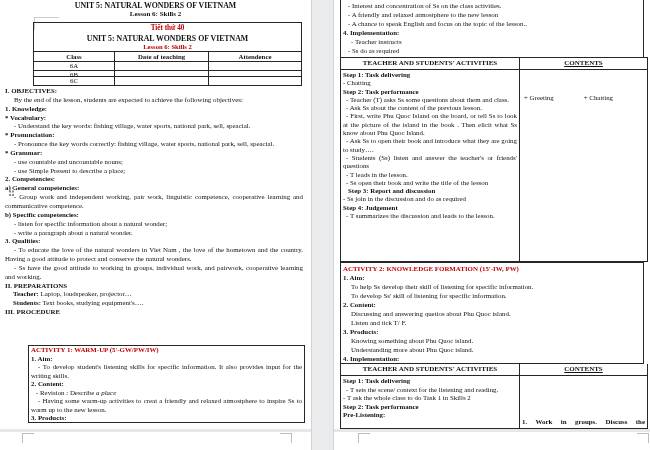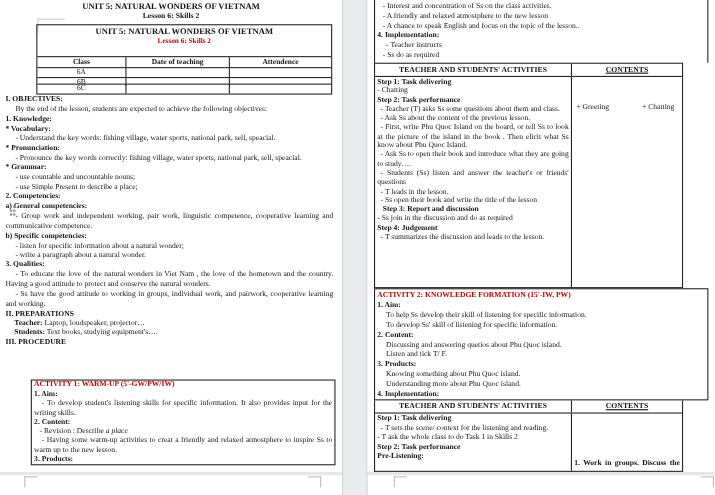--- a/index.html
+++ b/index.html
@@ -65,21 +65,21 @@
   .act1 { position:absolute; left:28px; top:345px; width:277px; height:78px; }
   .act1 .ln { line-height:8.55px; }
   .act1 .p { text-indent:7px; }
 
   
   .p2top { position:absolute; left:6px; top:0; width:304px; height:57px;
            border:none; border-left:1px solid var(--table-border,#262626);
            border-right:1px solid var(--table-border,#262626); padding:1px 2px; overflow:hidden; }
   .p2top .ln { line-height:9.1px; }
 
-  .dtable { position:absolute; left:6px; width:281px; border:1px solid var(--table-border,#262626); }
+  .dtable { position:absolute; left:6px; width:308px; border:1px solid var(--table-border,#262626); }
   .t1 { top:57px; height:205px; }
   .t2 { top:364px; height:65px; border-top:none; }
   .thead { display:grid; grid-template-columns:178px 1fr; height:12px;
            border-bottom:1px solid var(--table-border,#262626); }
   .thead > div { font-size:7px; font-weight:700; text-align:center; line-height:11.5px;
                  overflow:hidden; white-space:nowrap; }
   .thead > div + div { border-left:1px solid var(--table-border,#262626);text-decoration:underline; }
   .tbody { display:grid; grid-template-columns:178px 1fr; }
   .t1 .tbody { height:192px; }
   .t2 .tbody { height:52px; }
@@ -105,20 +105,21 @@
   <div class="break-line"></div>
   <div class="page-gap"></div>
 
   <div class="page p1">
     <div class="ttl1">UNIT 5: NATURAL WONDERS OF VIETNAM</div>
     <div class="ttl2">Lesson 6: Skills 2</div>
     <div class="tmark"></div>
 
     <div class="infotbl">
       <div class="it-title">
+        <div class="l1">Tiết thứ 40</div>
         <div class="l2">UNIT 5: NATURAL WONDERS OF VIETNAM</div>
         <div class="l3">Lesson 6: Skills 2</div>
       </div>
       <div class="it-head">
         <div>Class</div>
         <div>Date of teaching</div>
         <div>Attendence</div>
       </div>
       <div class="it-row">
         <div>6A</div>

